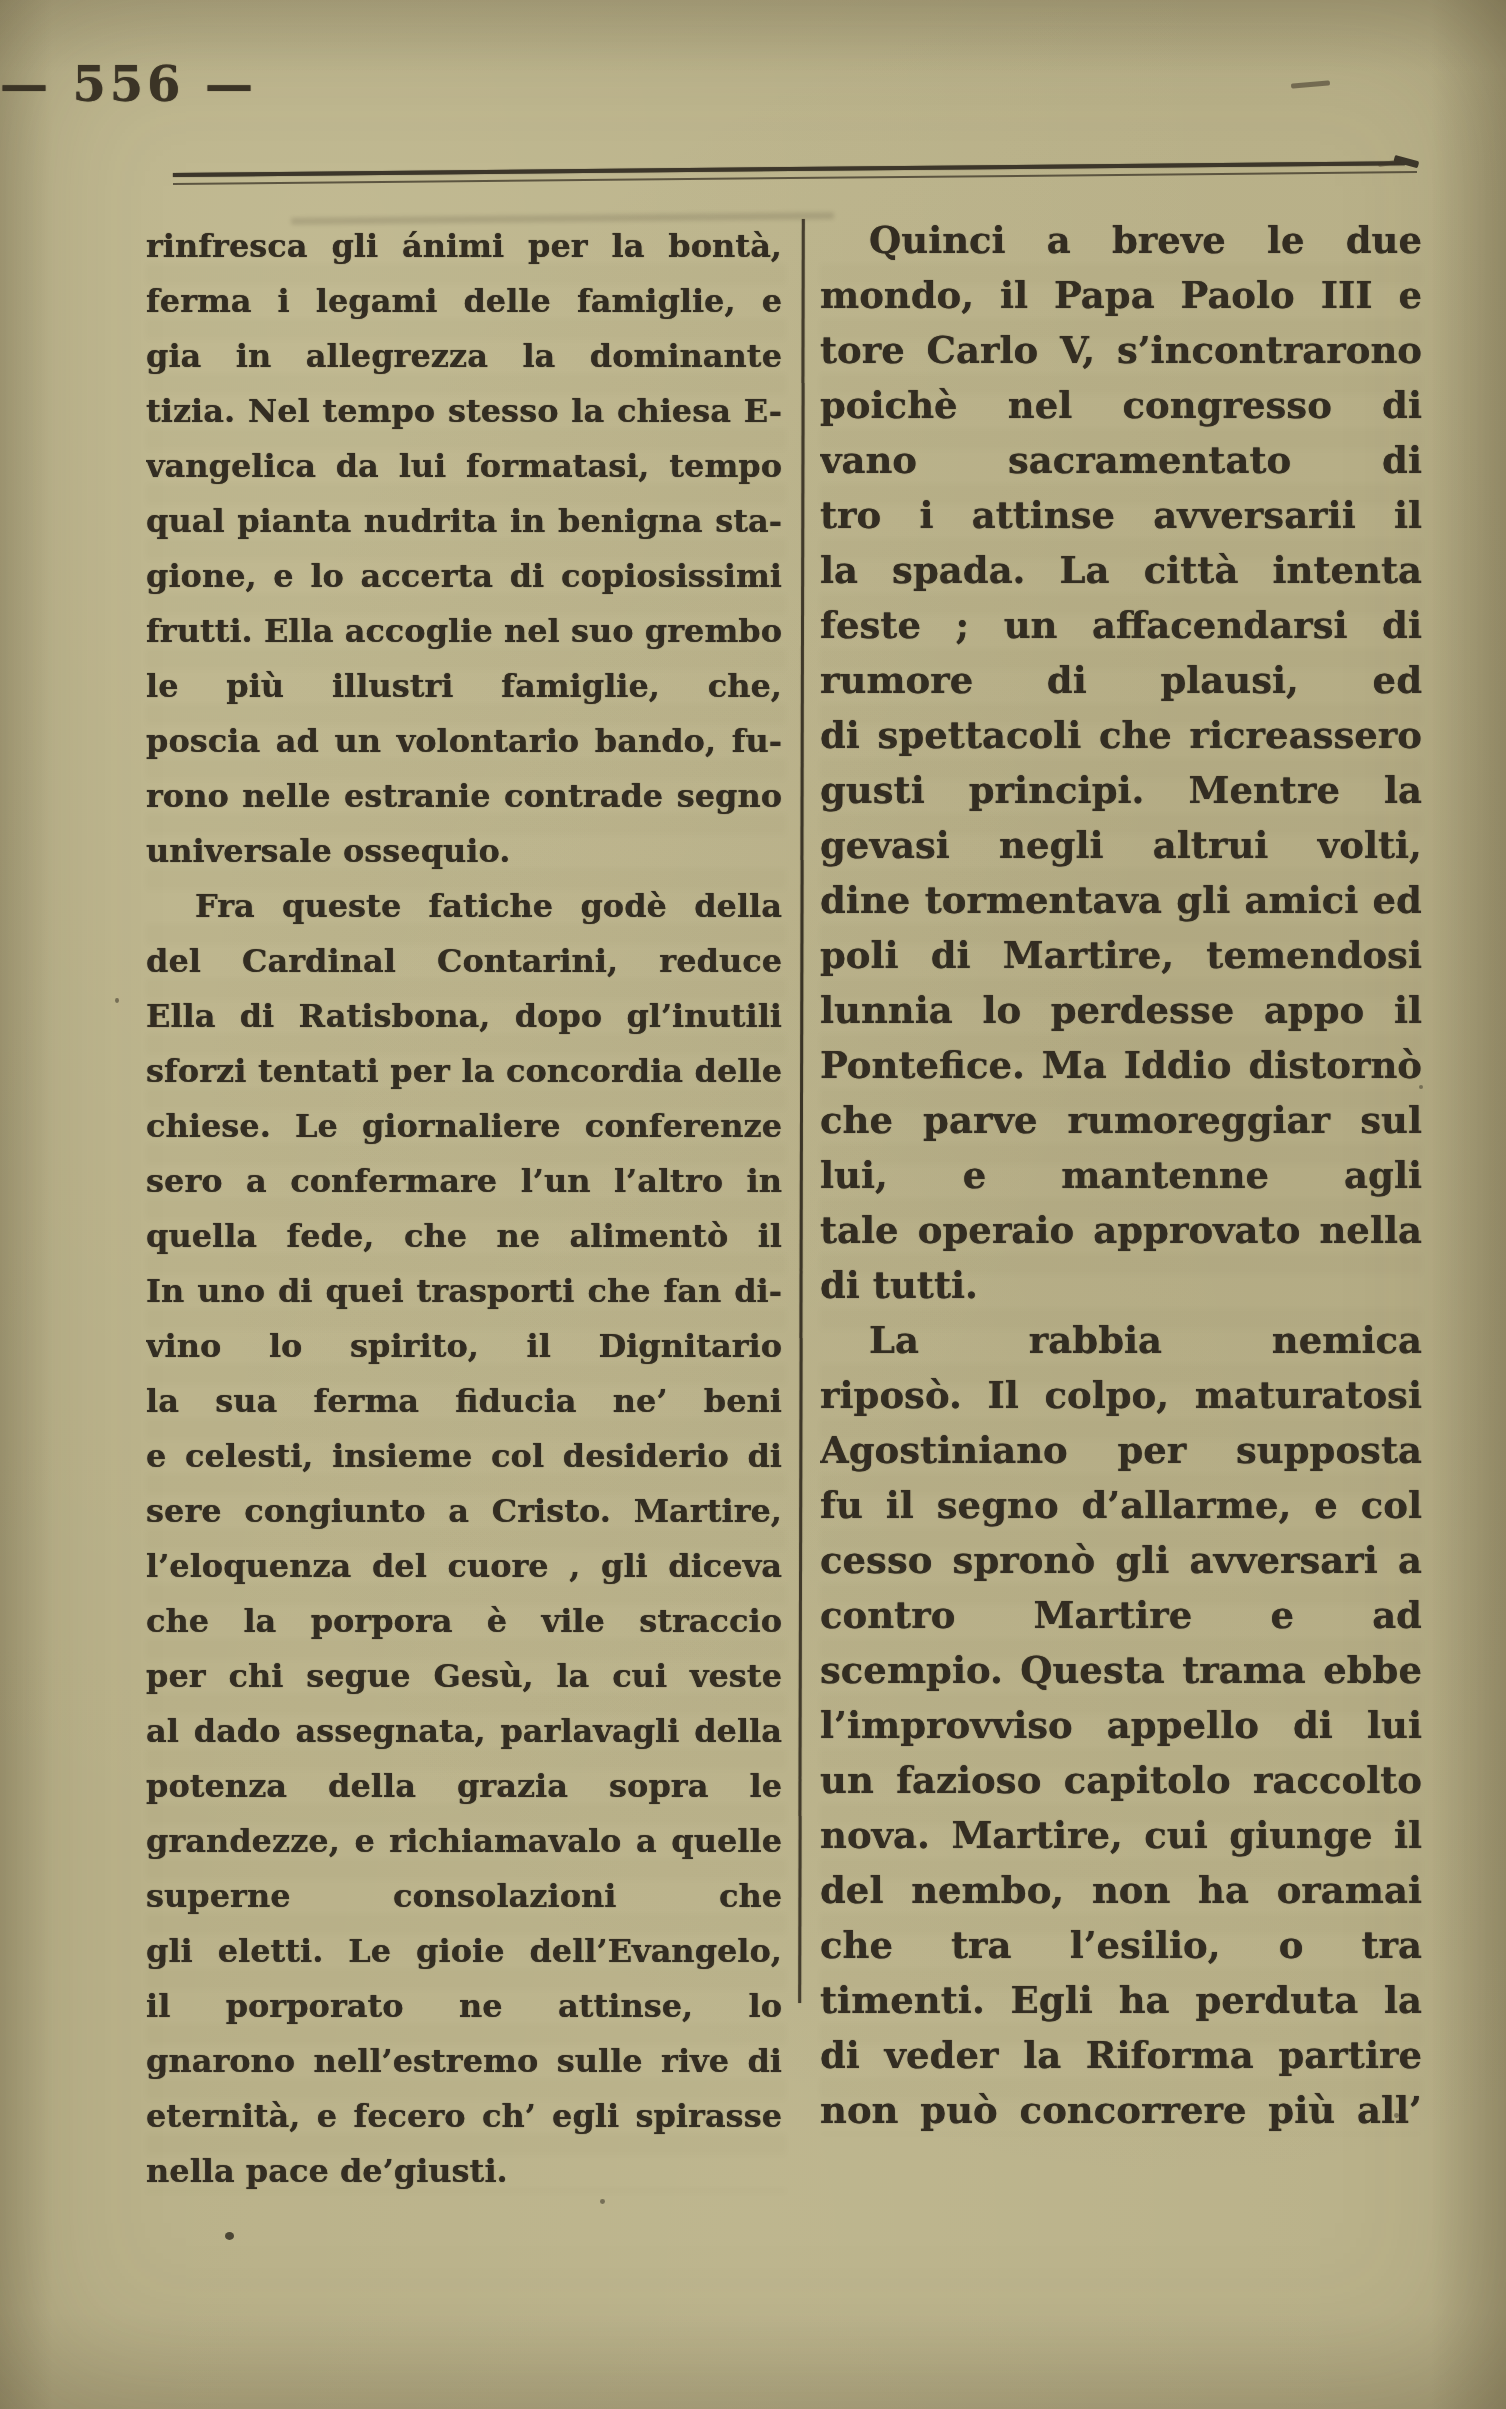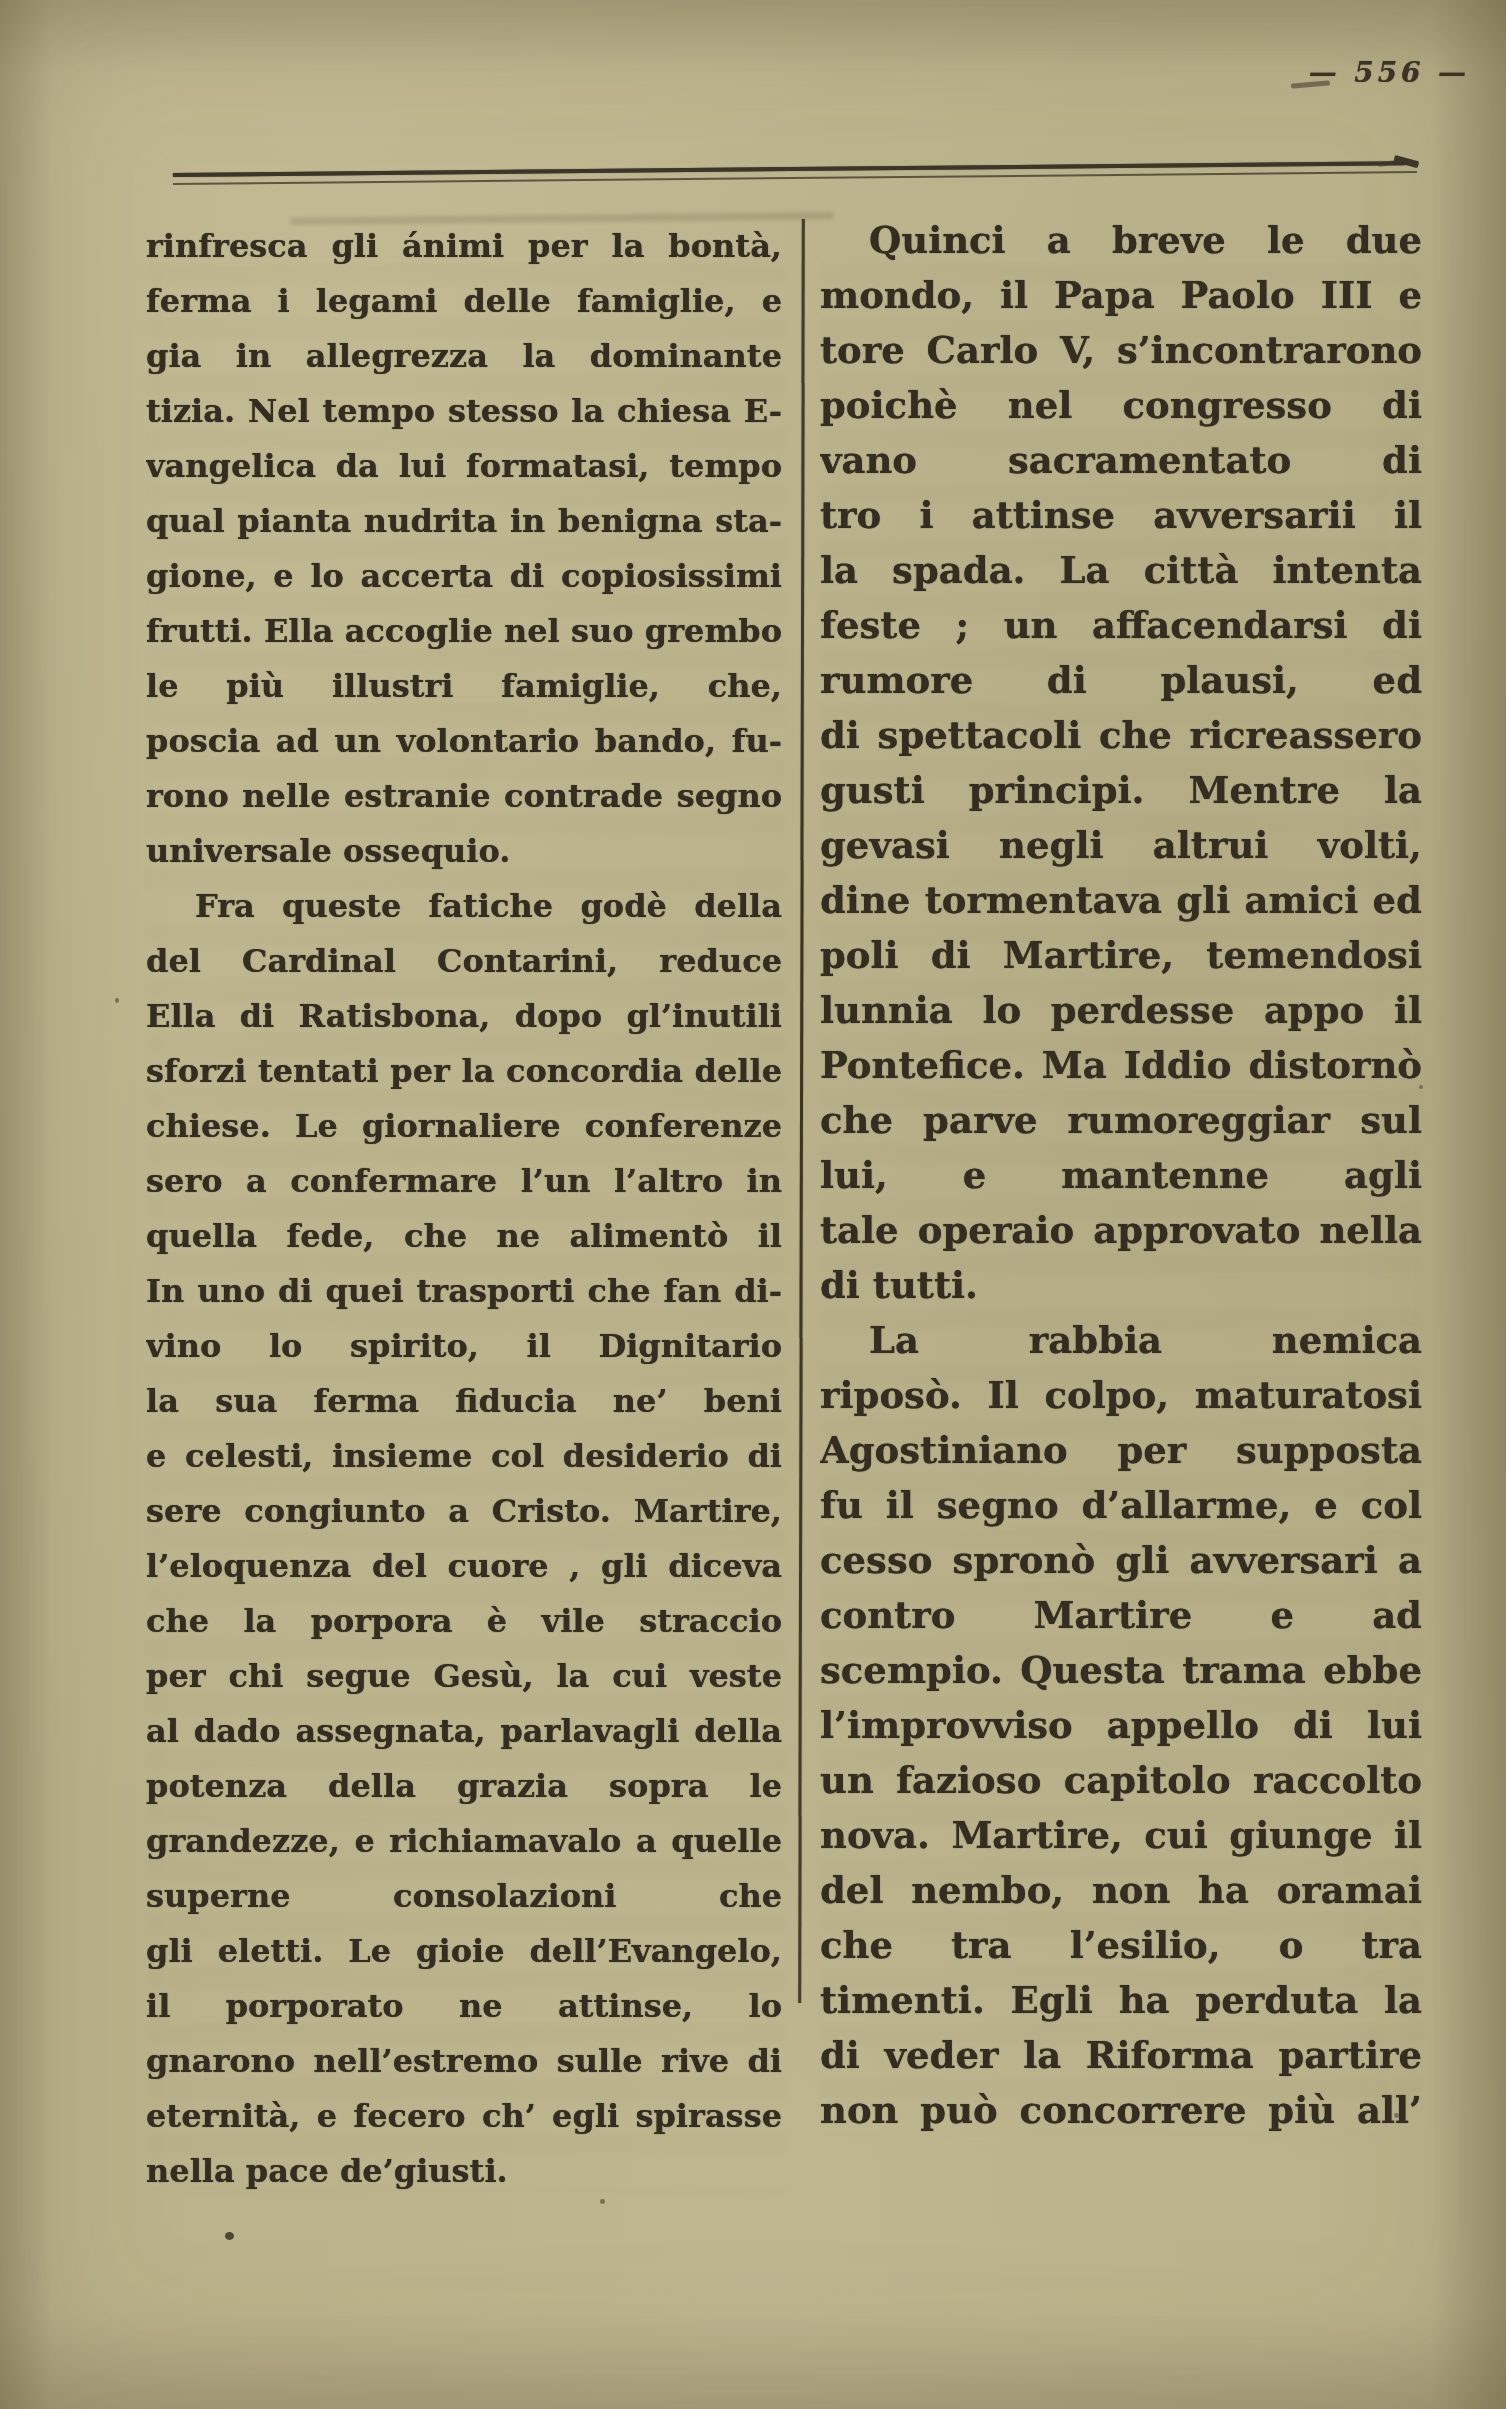--- a/index.html
+++ b/index.html
@@ -28,25 +28,24 @@
     position:absolute;opacity:0.55;pointer-events:none;
     background:repeating-linear-gradient(
       to bottom,
       rgba(84,74,48,0.00) 0px, rgba(84,74,48,0.00) 29px,
       rgba(84,74,48,0.055) 33px, rgba(84,74,48,0.055) 47px,
       rgba(84,74,48,0.00) 55px);
     filter:blur(2.9px);
   }
   .page-number{
     position:absolute;top:56px;left:0;width:1470px;
-    text-align:right;
-    font-size:28px;font-weight:bold;letter-spacing:3.9px;
+    text-align:left;
+    font-size:48px;font-weight:bold;letter-spacing:3.9px;
     color:#3b3426;
     text-shadow:0 0 1px rgba(55,47,32,0.8);
-    font-style:italic;
   }
   .double-rule{
     position:absolute;left:173px;top:173px;width:1232px;height:15.5px;
     transform:rotate(-0.55deg);transform-origin:left center;
   }
   .rule-thick{height:3.9px;background:#3c362a;box-shadow:0 0 1px rgba(60,54,42,.9);}
   .rule-thin{height:1.9px;margin-top:5.8px;background:#4a4333;width:101%;opacity:.85;}
   .rule-hook{
     position:absolute;right:-13.6px;top:-2.9px;width:25px;height:6.8px;
     background:#3c362a;transform:rotate(16deg);border-radius:1.9px;

